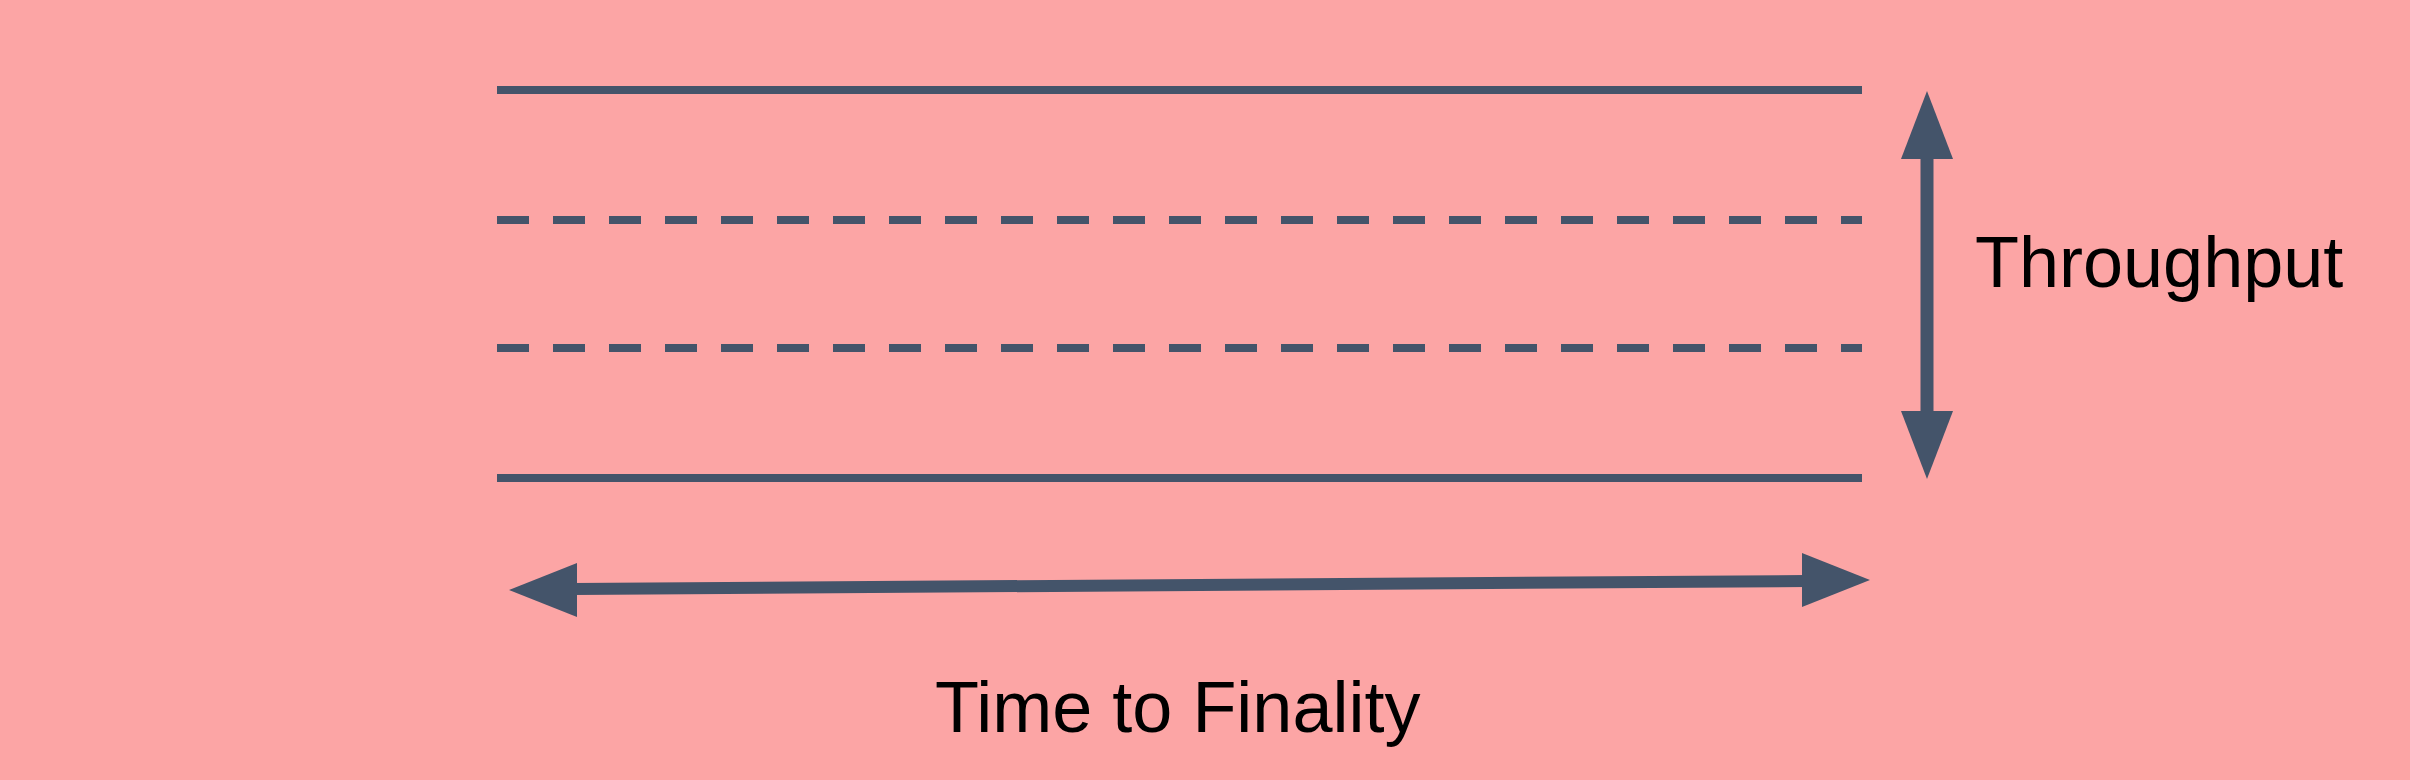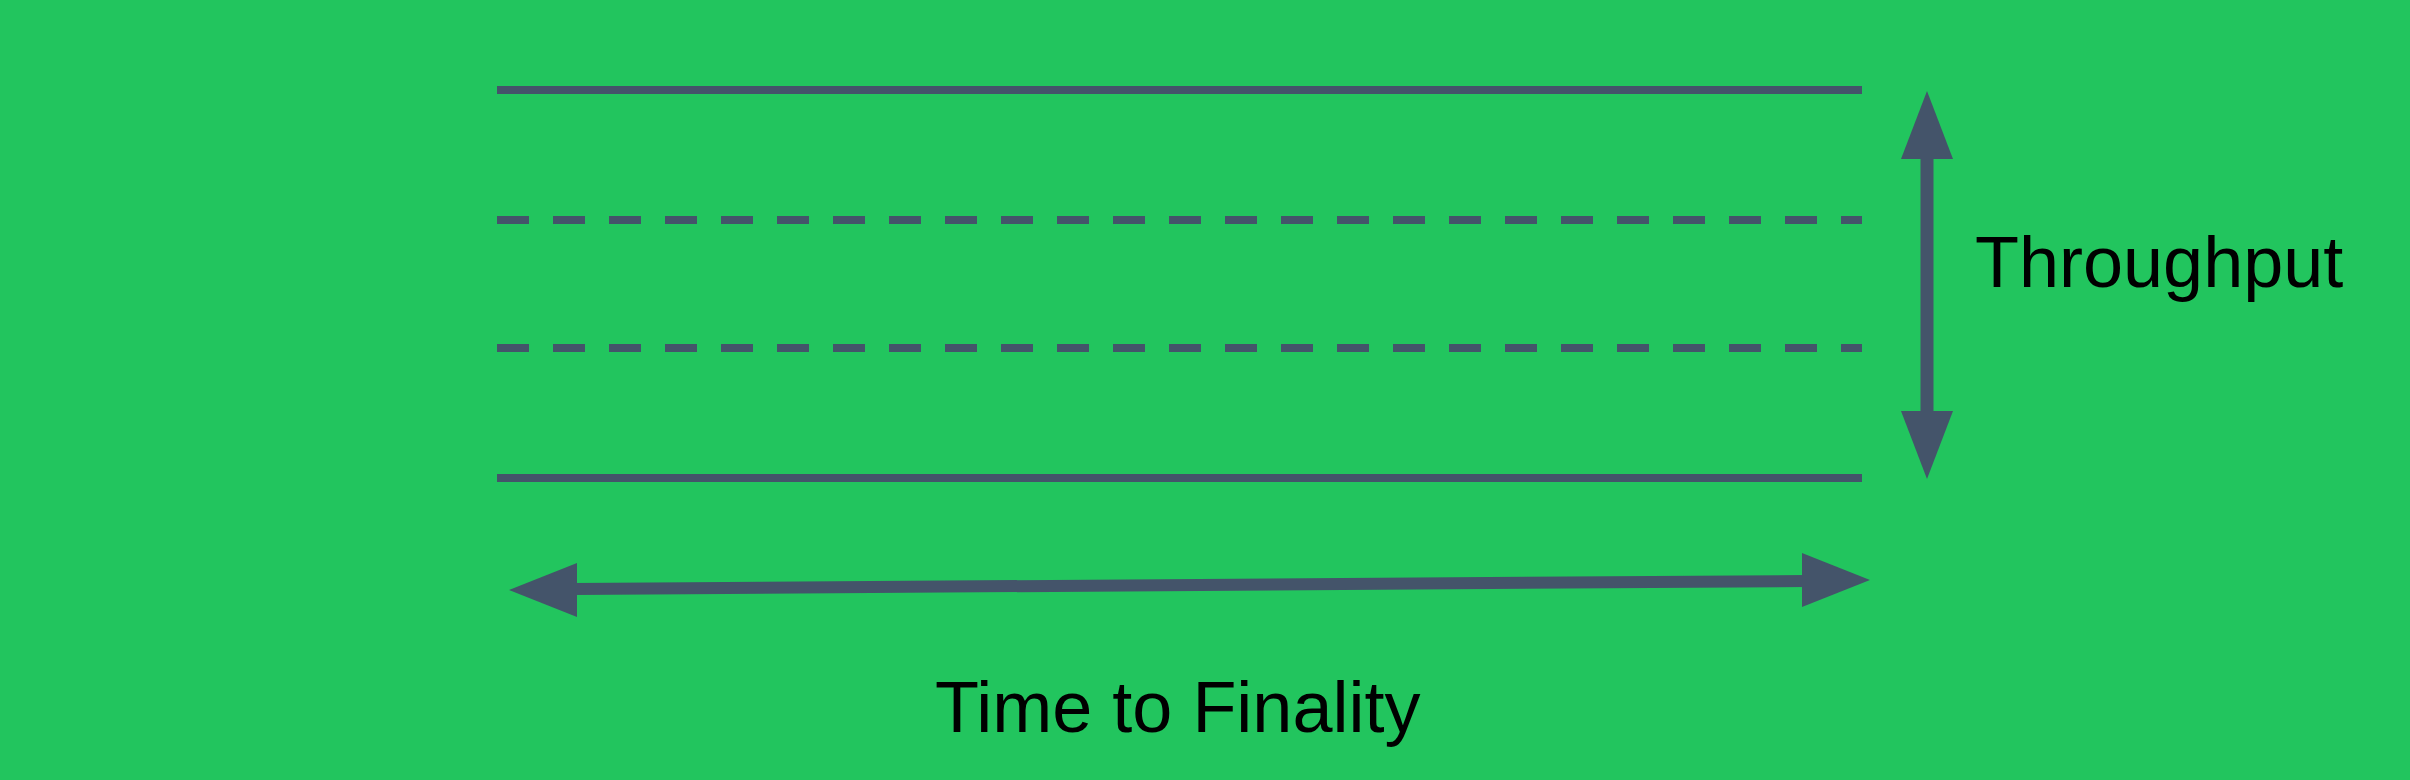--- a/index.html
+++ b/index.html
@@ -4,21 +4,21 @@
 <style>
   html, body {
     margin: 0;
     padding: 0;
     background: #ffffff;
   }
   .stage {
     position: relative;
     width: 2410px;
     height: 780px;
-    background: #22c55e;
+    background: #fca5a5;
     overflow: hidden;
     font-family: "Liberation Sans", "DejaVu Sans", sans-serif;
   }
   .stage svg {
     position: absolute;
     left: 0;
     top: 0;
     display: block;
   }
   .band-line {

